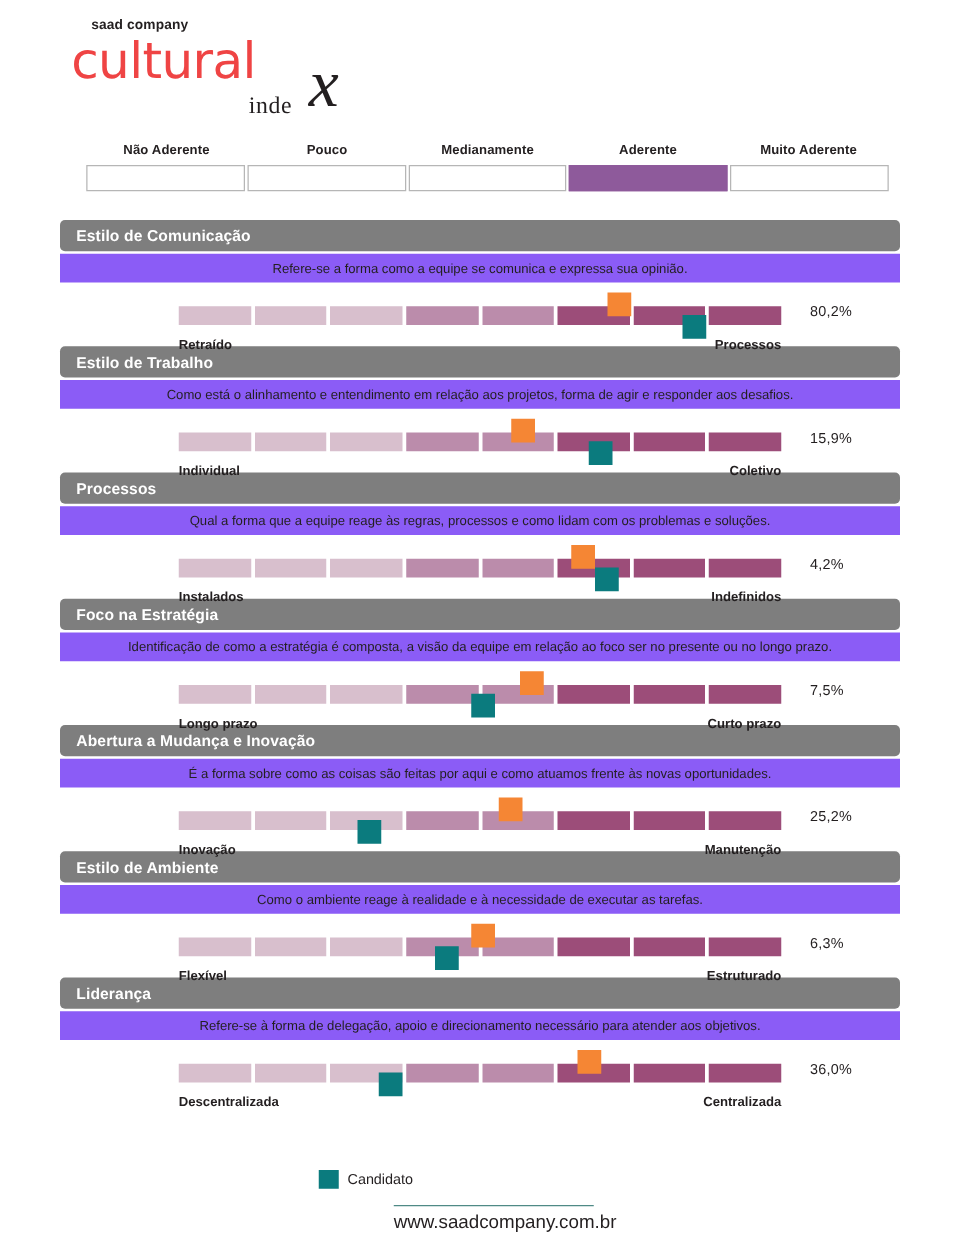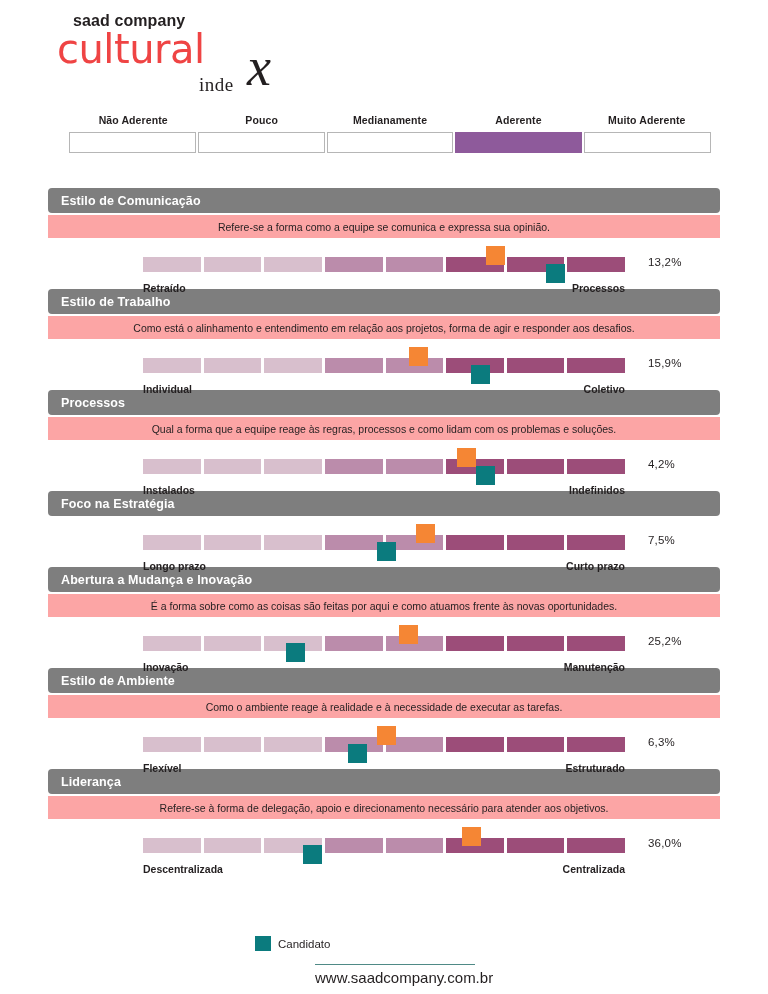--- a/index.html
+++ b/index.html
@@ -8,21 +8,21 @@
     background: #ffffff;
     font-family: "Liberation Sans", sans-serif;
     color: #231f20;
     overflow: hidden;
   }
   .page { position: relative; width: 768px; height: 994px; }
 
   
   .logo-block { position: absolute; left: 57px; top: 14px; width: 260px; height: 86px; }
   .logo-tag {
-    font-size: 16px; font-weight: 700; letter-spacing: .1px;
+    font-size: 11px; font-weight: 700; letter-spacing: .1px;
     color: #231f20; line-height: 13px; padding-left: 16px;
   }
   .logo-main {
     font-family: "DejaVu Sans", sans-serif;
     font-size: 40px; font-weight: 400; letter-spacing: -0.5px;
     color: #ef4444; line-height: 40px; margin-top: 2px;
   }
   .logo-sub {
     position: absolute; left: 142px; top: 60px;
     font-family: "Liberation Serif", serif;
@@ -44,31 +44,31 @@
     letter-spacing: .1px;
   }
   .scale-boxes { display: flex; margin-top: 6px; gap: 2px; }
   .scale-box {
     flex: 1 1 0; height: 21px;
     border: 1px solid #b6b6b6; background: #ffffff;
   }
   .scale-box.active { background: #8e5a9b; border-color: #8e5a9b; }
 
   
-  .sections { position: absolute; left: 48px; top: 176px; width: 672px; margin-top: 12px; }
+  .sections { position: absolute; left: 48px; top: 176px; width: 672px; }
   .section { margin-bottom: 3px; }
   .sec-head {
     height: 25px; background: #7e7e7e; border-radius: 4px;
     display: flex; align-items: center;
     padding-left: 13px;
     color: #ffffff; font-size: 12.5px; font-weight: 700;
     letter-spacing: .1px;
   }
   .sec-desc {
-    background: #fca5a5; min-height: 23px;
+    background: #8b5cf6; min-height: 23px;
     display: flex; align-items: center; justify-content: center;
     text-align: left;
     font-size: 10.5px; color: #231f20;
     padding: 4px 12px; line-height: 14px;
     margin-top: 2px;
   }
 
   
   .bar-row { position: relative; height: 44px; margin-top: 4px; }
   .bar-track {
@@ -159,21 +159,21 @@
             <div class="seg s2"></div>
             <div class="seg s3"></div>
             <div class="seg s4"></div>
             <div class="seg s5"></div>
             <div class="seg s6"></div>
             <div class="seg s7"></div>
             <div class="seg s8"></div>
           </div>
           <div class="marker empresa" style="left: 437.86px;"></div>
           <div class="marker candidato" style="left: 498.11px;"></div>
-          <div class="pct">13,2%</div>
+          <div class="pct">80,2%</div>
           <div class="poles">
             <div class="pole">Retraído</div>
             <div class="pole">Processos</div>
           </div>
         </div>
       </div>
       <div class="section">
         <div class="sec-head">Estilo de Trabalho</div>
         <div class="sec-desc">Como está o alinhamento e entendimento em relação aos projetos, forma de agir e responder aos desafios.</div>
         <div class="bar-row">
@@ -214,20 +214,21 @@
           <div class="marker candidato" style="left: 428.22px;"></div>
           <div class="pct">4,2%</div>
           <div class="poles">
             <div class="pole">Instalados</div>
             <div class="pole">Indefinidos</div>
           </div>
         </div>
       </div>
       <div class="section">
         <div class="sec-head">Foco na Estratégia</div>
+        <div class="sec-desc">Identificação de como a estratégia é composta, a visão da equipe em relação ao foco ser no presente ou no longo prazo.</div>
         <div class="bar-row">
           <div class="bar-track">
             <div class="seg s1"></div>
             <div class="seg s2"></div>
             <div class="seg s3"></div>
             <div class="seg s4"></div>
             <div class="seg s5"></div>
             <div class="seg s6"></div>
             <div class="seg s7"></div>
             <div class="seg s8"></div>

